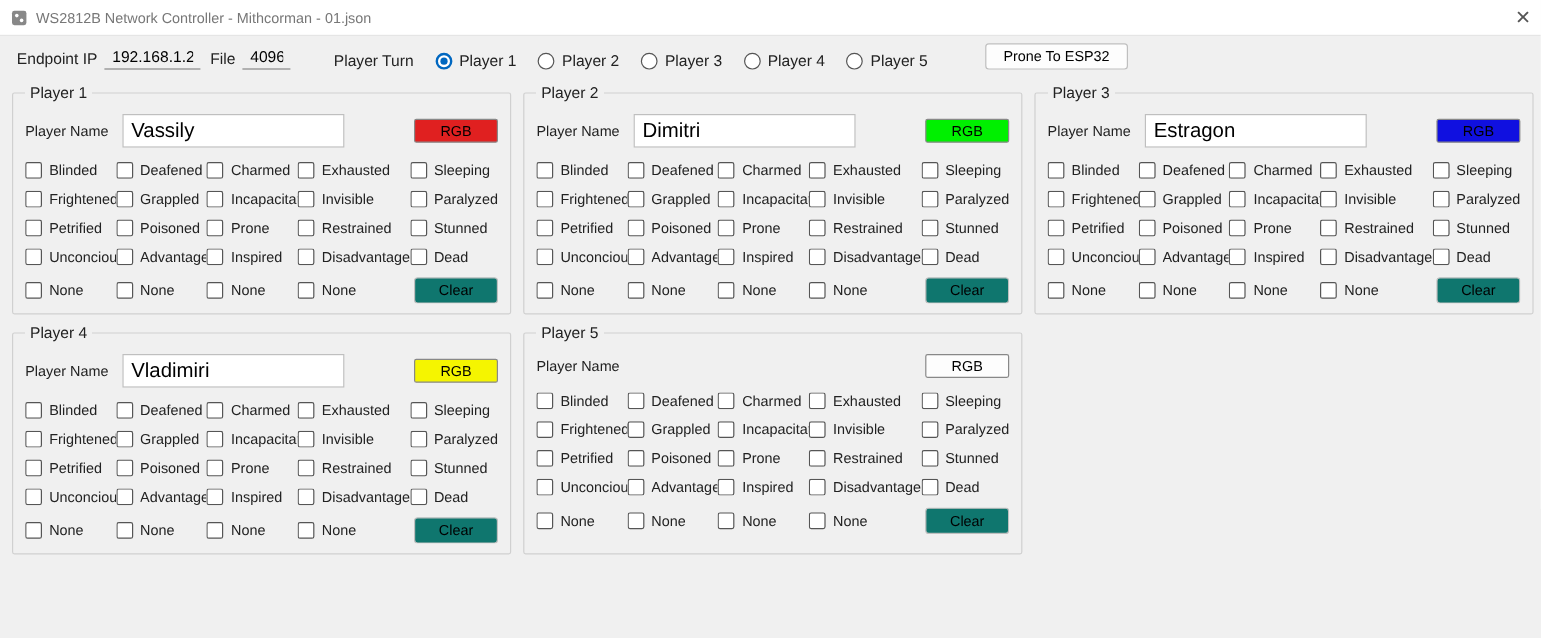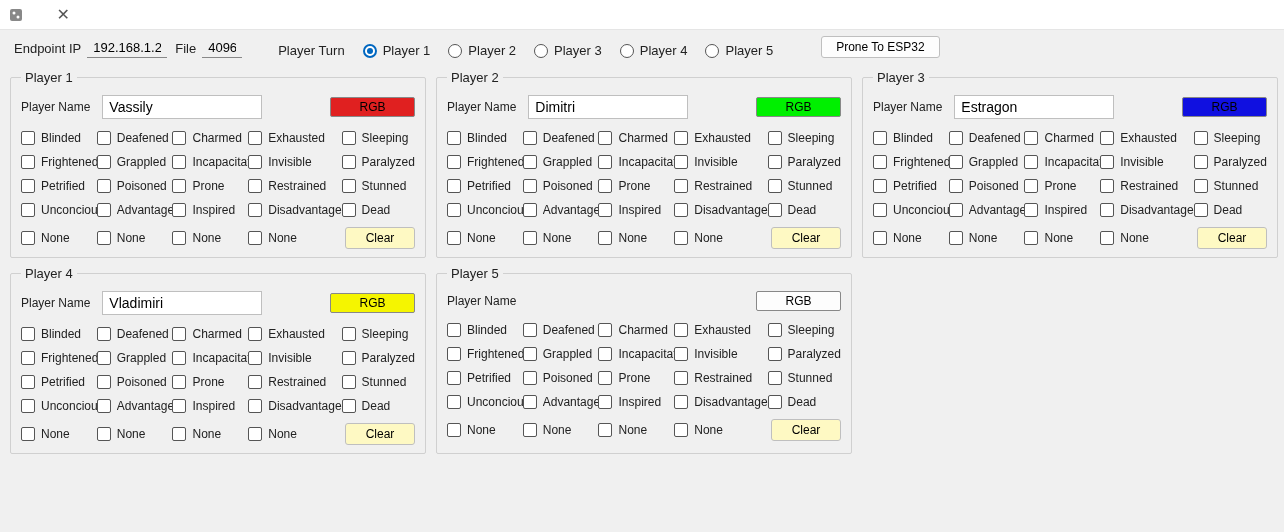--- a/index.html
+++ b/index.html
@@ -69,59 +69,60 @@
     padding: 0 2px;
   }
   fieldset.player {
     border:1px solid #d0d0d0; border-radius:2px;
     margin:0; padding:10px 10px 8px 10px;
     background:#f0f0f0;
   }
   fieldset.player legend { padding:0 4px; font-size:13px; color:#222; }
   .name-row { display:flex; align-items:center; gap:12px; margin-bottom:12px; }
   .name-row input.name {
-    border:1px solid #bfbfbf; background:#fff; padding:3px 6px; font-size:14px;
-    width:160px;
+    border:1px solid #bfbfbf; background:#fff; padding:3px 6px; font-size:17px;
+    width:185px;
   }
   .rgb-btn {
-    border:1px solid #888; padding:2px 0; width:85px; text-align:center;
+    border:1px solid #888; padding:2px 0; width:70px; text-align:center;
     font-size:12px; border-radius:2px; margin-left:auto;
   }
   .conds {
     display:grid;
     grid-template-columns: repeat(3, 1fr);
     row-gap:10px;
     column-gap:0;
   }
   .cond {
     display:flex; align-items:center; gap:6px;
     overflow:hidden; white-space:nowrap;
   }
   .cb {
     width:14px; height:14px; border:1px solid #555; border-radius:2px;
     flex:0 0 14px; background:#fff;
   }
   .cond span { overflow:hidden; text-overflow:clip; }
   .clear-row { grid-column:5; justify-content:flex-end; }
   button.clear {
-    background:#fef9c3; border:1px solid #bfbfbf; border-radius:3px;
+    background:#0f766e; border:1px solid #bfbfbf; border-radius:3px;
     padding:3px 12px; width:70px; font-size:12px; font-family:inherit;
   }
 </style>
 </head>
 <body>
 
 <div class="titlebar">
   <div class="icon">
     <svg width="14" height="14" viewBox="0 0 14 14">
         <rect x="1" y="1" width="12" height="12" fill="#888" rx="2"></rect>
         <circle cx="5" cy="5" r="1.5" fill="#fff"></circle>
         <circle cx="9" cy="9" r="1.5" fill="#fff"></circle>
       </svg>
   </div>
+  <div class="title">WS2812B Network Controller - Mithcorman - 01.json</div>
   <div class="close">✕</div>
 </div>
 
 <div class="app">
 
   <div class="toolbar">
     <div class="lbl">
       <span>Endpoint IP</span>
       <input class="text" style="width: 80px;" value="192.168.1.21">
     </div>

